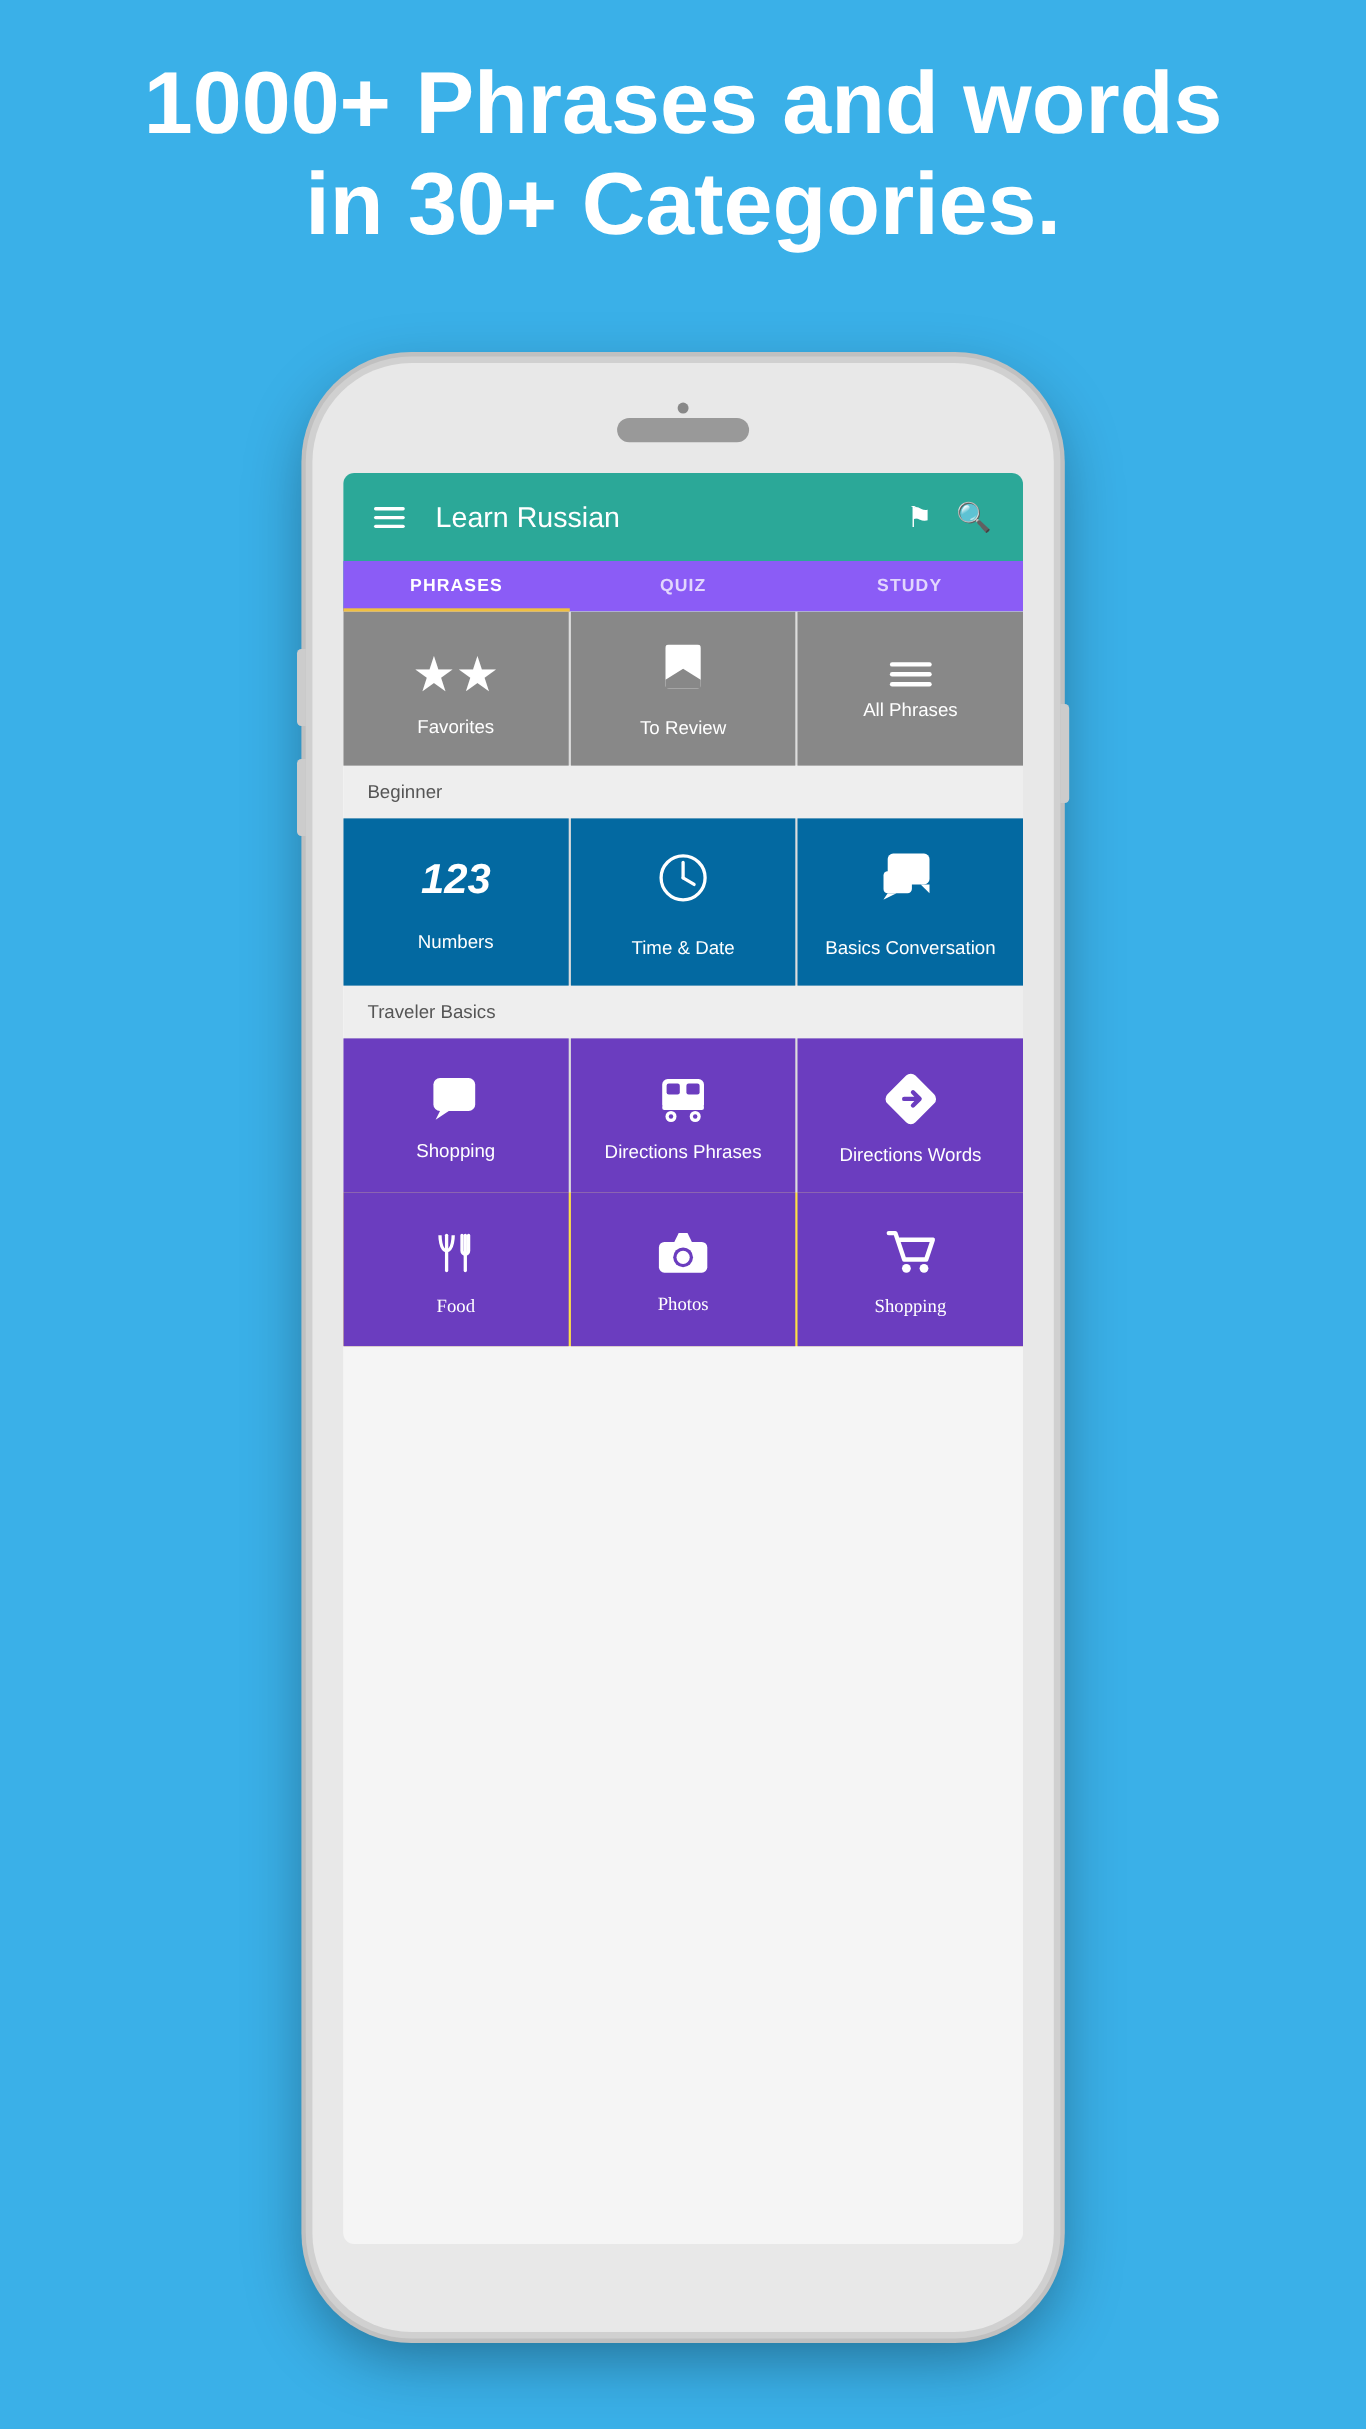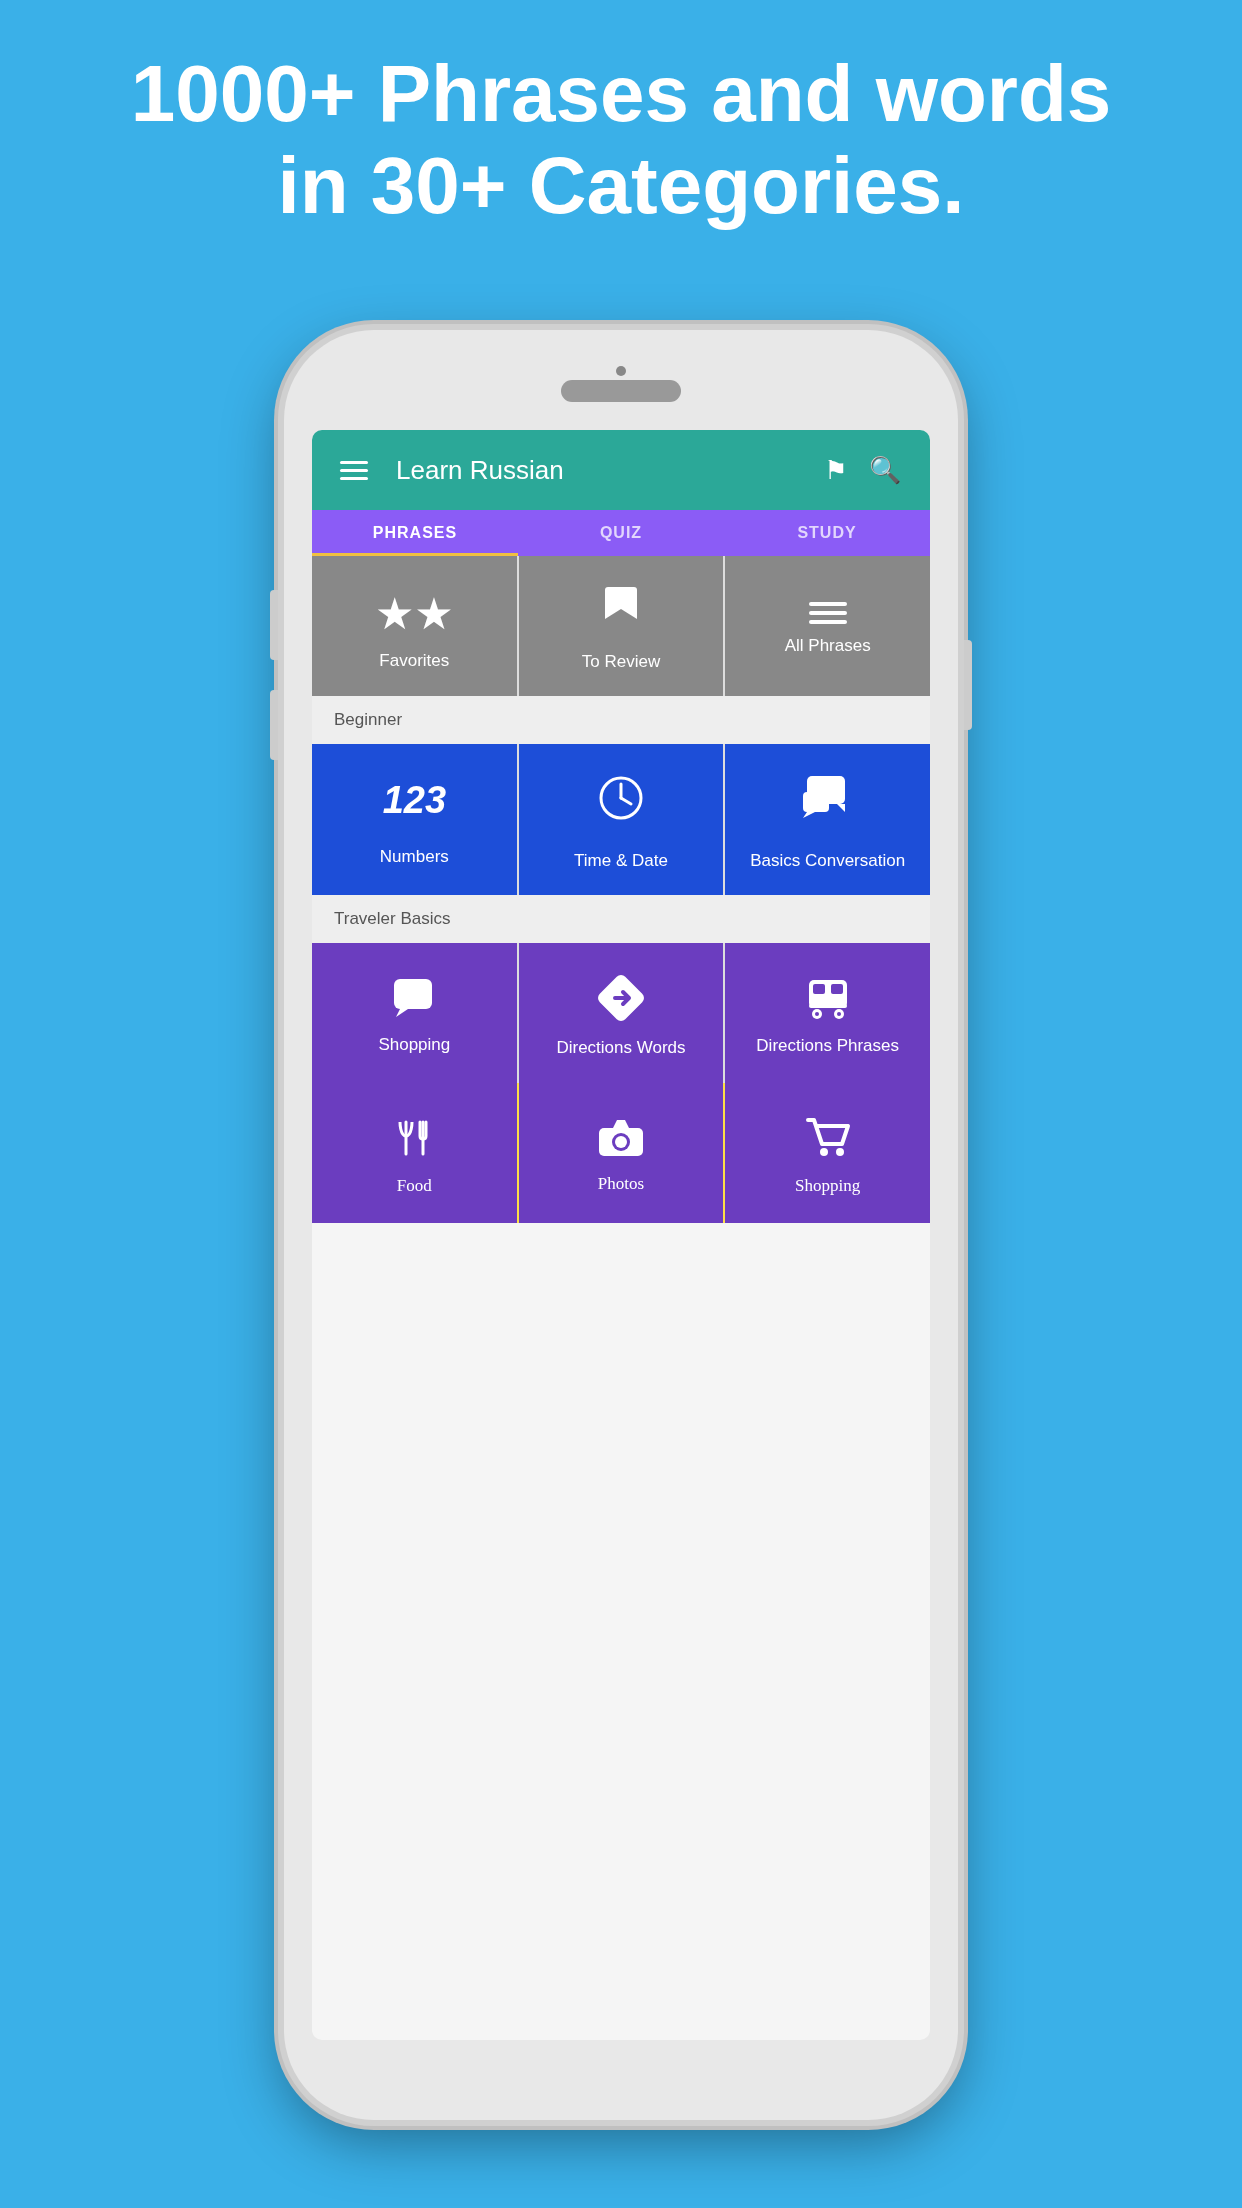--- a/index.html
+++ b/index.html
@@ -225,21 +225,21 @@
     .section-header {
       background: #eeeeee;
       padding: 14px 22px;
       font-size: 17px;
       color: #555;
       font-weight: 400;
     }
 
     
     .category-cell.blue {
-      background: #1d4ed8;
+      background: #0369a1;
       gap: 25px;
     }
 
     
     .category-cell.purple {
       background: #6b3dbf;
     }
 
     
     .icon-star::before { content: '★'; }
@@ -373,47 +373,47 @@
       <div class="category-grid">
 
         <div class="category-cell purple">
           <div>
             <svg width="44" height="42" viewBox="0 0 44 42" fill="none">
               <rect x="2" y="2" width="38" height="30" rx="6" fill="white"></rect>
               <path d="M8 32 L4 40 L16 32 Z" fill="white"></path>
             </svg>
           </div>
           <div class="cat-label">Shopping</div>
-        </div>
-
-        <div class="category-cell purple">
-          <div>
-            <svg width="48" height="48" viewBox="0 0 48 48" fill="none">
-              <rect x="6" y="6" width="36" height="36" rx="6" fill="white" transform="rotate(45 24 24)"></rect>
-              <path d="M18 24 L30 24 M26 18 L32 24 L26 30" stroke="#6b3dbf" stroke-width="4" stroke-linecap="round" stroke-linejoin="round"></path>
-            </svg>
-          </div>
-          <div class="cat-label">Directions Words</div>
         </div>
 
         <div class="category-cell purple">
           <div>
             <svg width="46" height="44" viewBox="0 0 46 44" fill="none">
               <rect x="4" y="4" width="38" height="28" rx="5" fill="white"></rect>
               <rect x="8" y="8" width="12" height="10" rx="2" fill="#6b3dbf"></rect>
               <rect x="26" y="8" width="12" height="10" rx="2" fill="#6b3dbf"></rect>
               <rect x="4" y="28" width="38" height="4" rx="2" fill="white"></rect>
               <circle cx="12" cy="38" r="5" fill="white"></circle>
               <circle cx="34" cy="38" r="5" fill="white"></circle>
               <circle cx="12" cy="38" r="2" fill="#6b3dbf"></circle>
               <circle cx="34" cy="38" r="2" fill="#6b3dbf"></circle>
             </svg>
           </div>
           <div class="cat-label">Directions Phrases</div>
         </div>
+
+        <div class="category-cell purple">
+          <div>
+            <svg width="48" height="48" viewBox="0 0 48 48" fill="none">
+              <rect x="6" y="6" width="36" height="36" rx="6" fill="white" transform="rotate(45 24 24)"></rect>
+              <path d="M18 24 L30 24 M26 18 L32 24 L26 30" stroke="#6b3dbf" stroke-width="4" stroke-linecap="round" stroke-linejoin="round"></path>
+            </svg>
+          </div>
+          <div class="cat-label">Directions Words</div>
+        </div>
       </div>
 
       <div class="bottom-row">
 
         <div class="category-cell purple">
           <div>
             <svg width="44" height="44" viewBox="0 0 44 44" fill="none">
               <line x1="14" y1="6" x2="14" y2="20" stroke="white" stroke-width="3" stroke-linecap="round"></line>
               <path d="M8 6 C8 6 8 20 14 20 C20 20 20 6 20 6" stroke="white" stroke-width="3" fill="none"></path>
               <line x1="14" y1="20" x2="14" y2="38" stroke="white" stroke-width="3" stroke-linecap="round"></line>

